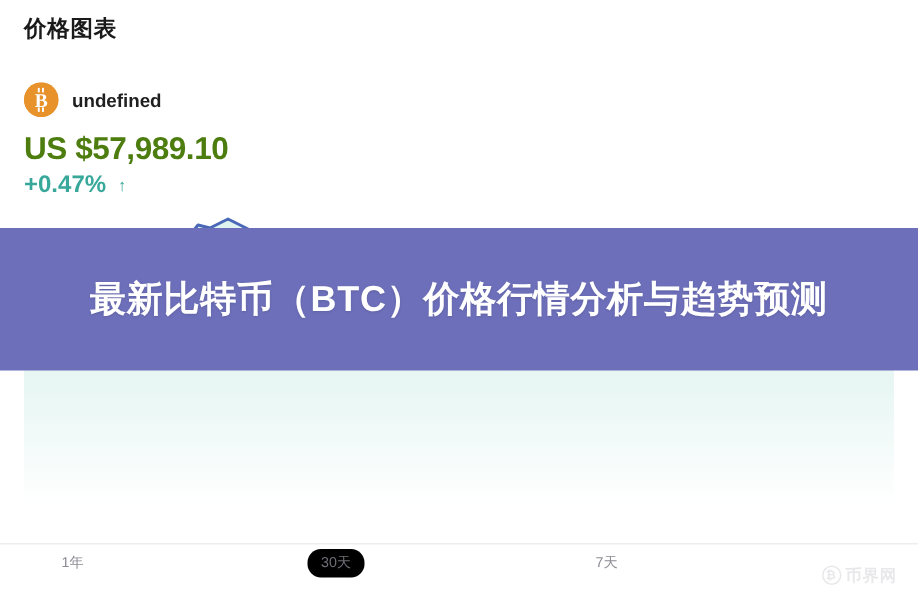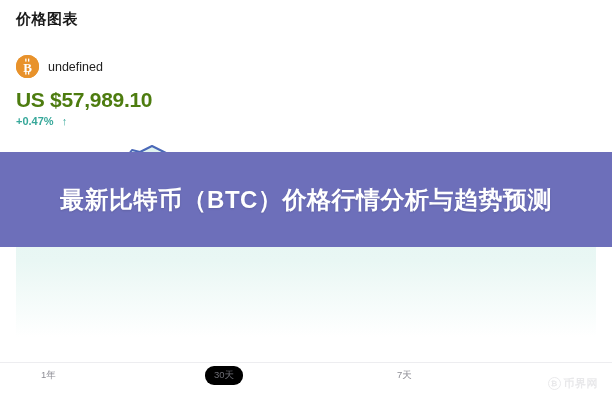--- a/index.html
+++ b/index.html
@@ -37,40 +37,40 @@
     border-radius:50%;
     background:#e8922b;
     display:flex;
     align-items:center;
     justify-content:center;
     flex:0 0 auto;
   }
   .btc-icon svg { display:block; }
   .coin-name {
     font-size:12.5px;
-    font-weight:400;
+    font-weight:700;
     color:#1f1f1f;
   }
   .price {
     position:absolute;
     left:16px; top:88px;
     font-size:21px;
     font-weight:700;
     color:#4d7c0f;
     letter-spacing:-0.3px;
   }
   .change-row {
     position:absolute;
     left:16px; top:115px;
     display:flex;
     align-items:center;
     gap:8px;
   }
   .change-pct {
-    font-size:11px;
+    font-size:16px;
     font-weight:700;
     color:#37a89a;
   }
   .change-arrow {
     font-size:11px;
     color:#37a89a;
     line-height:1;
   }
 
   

